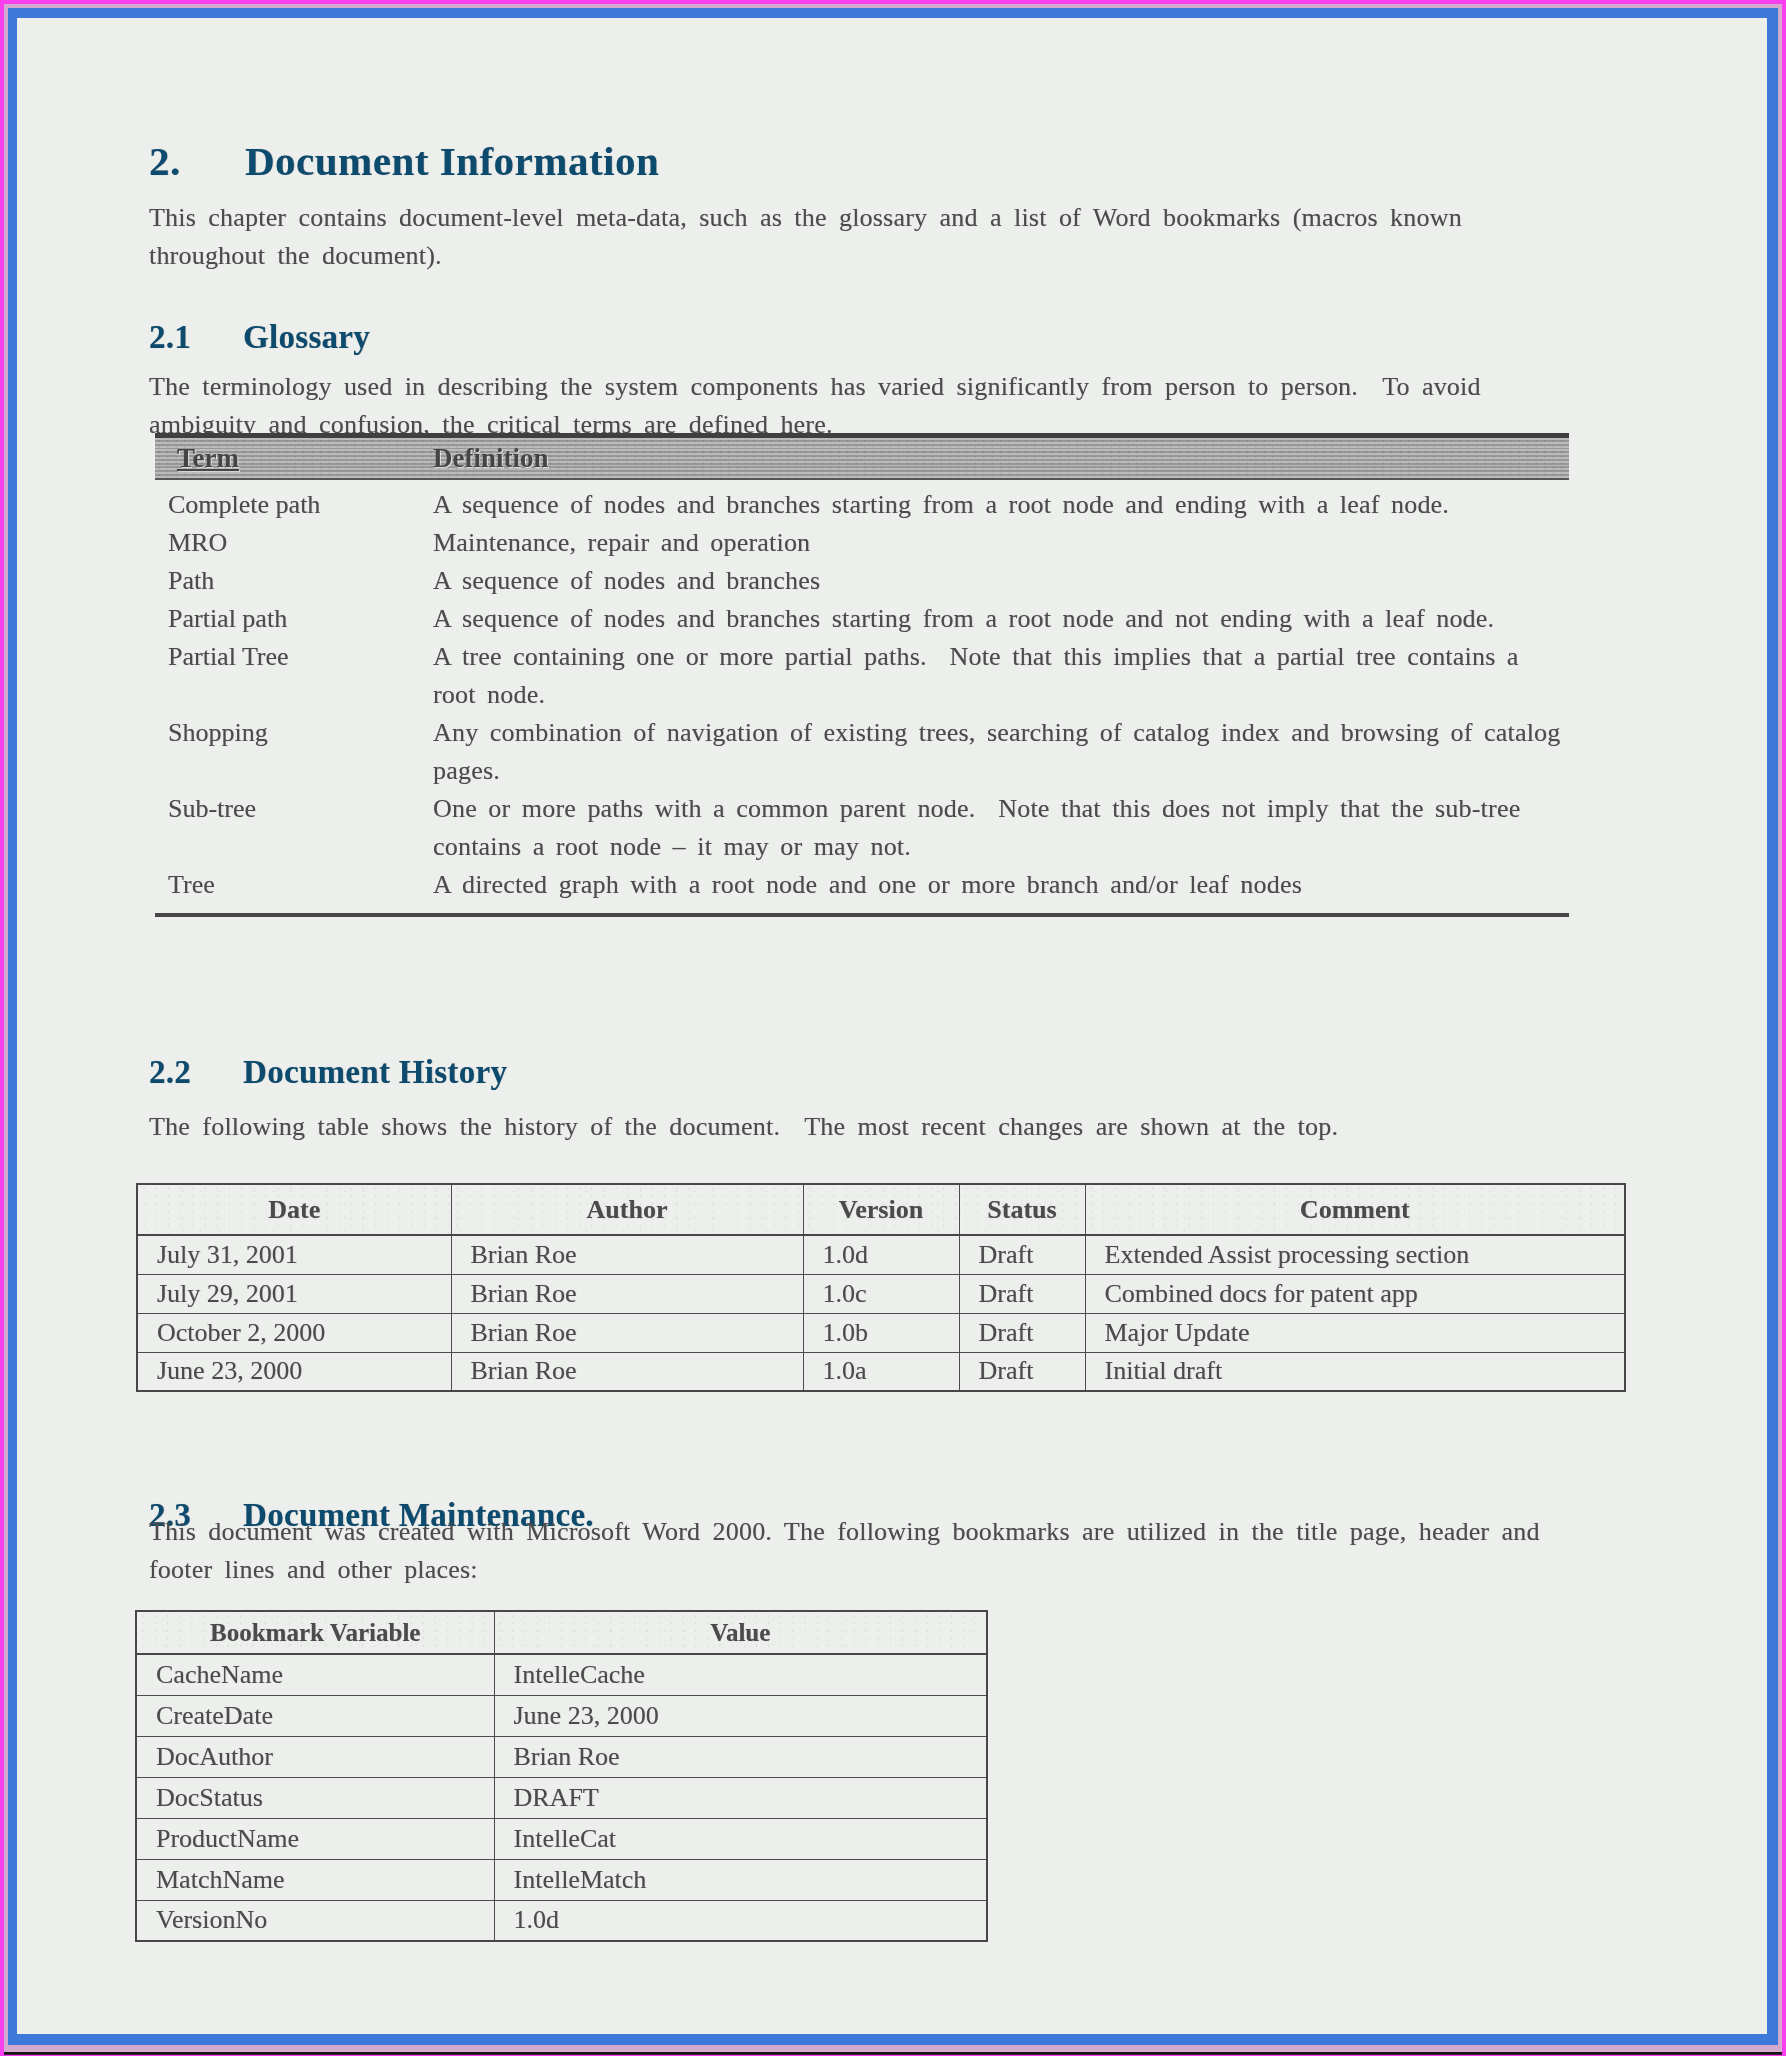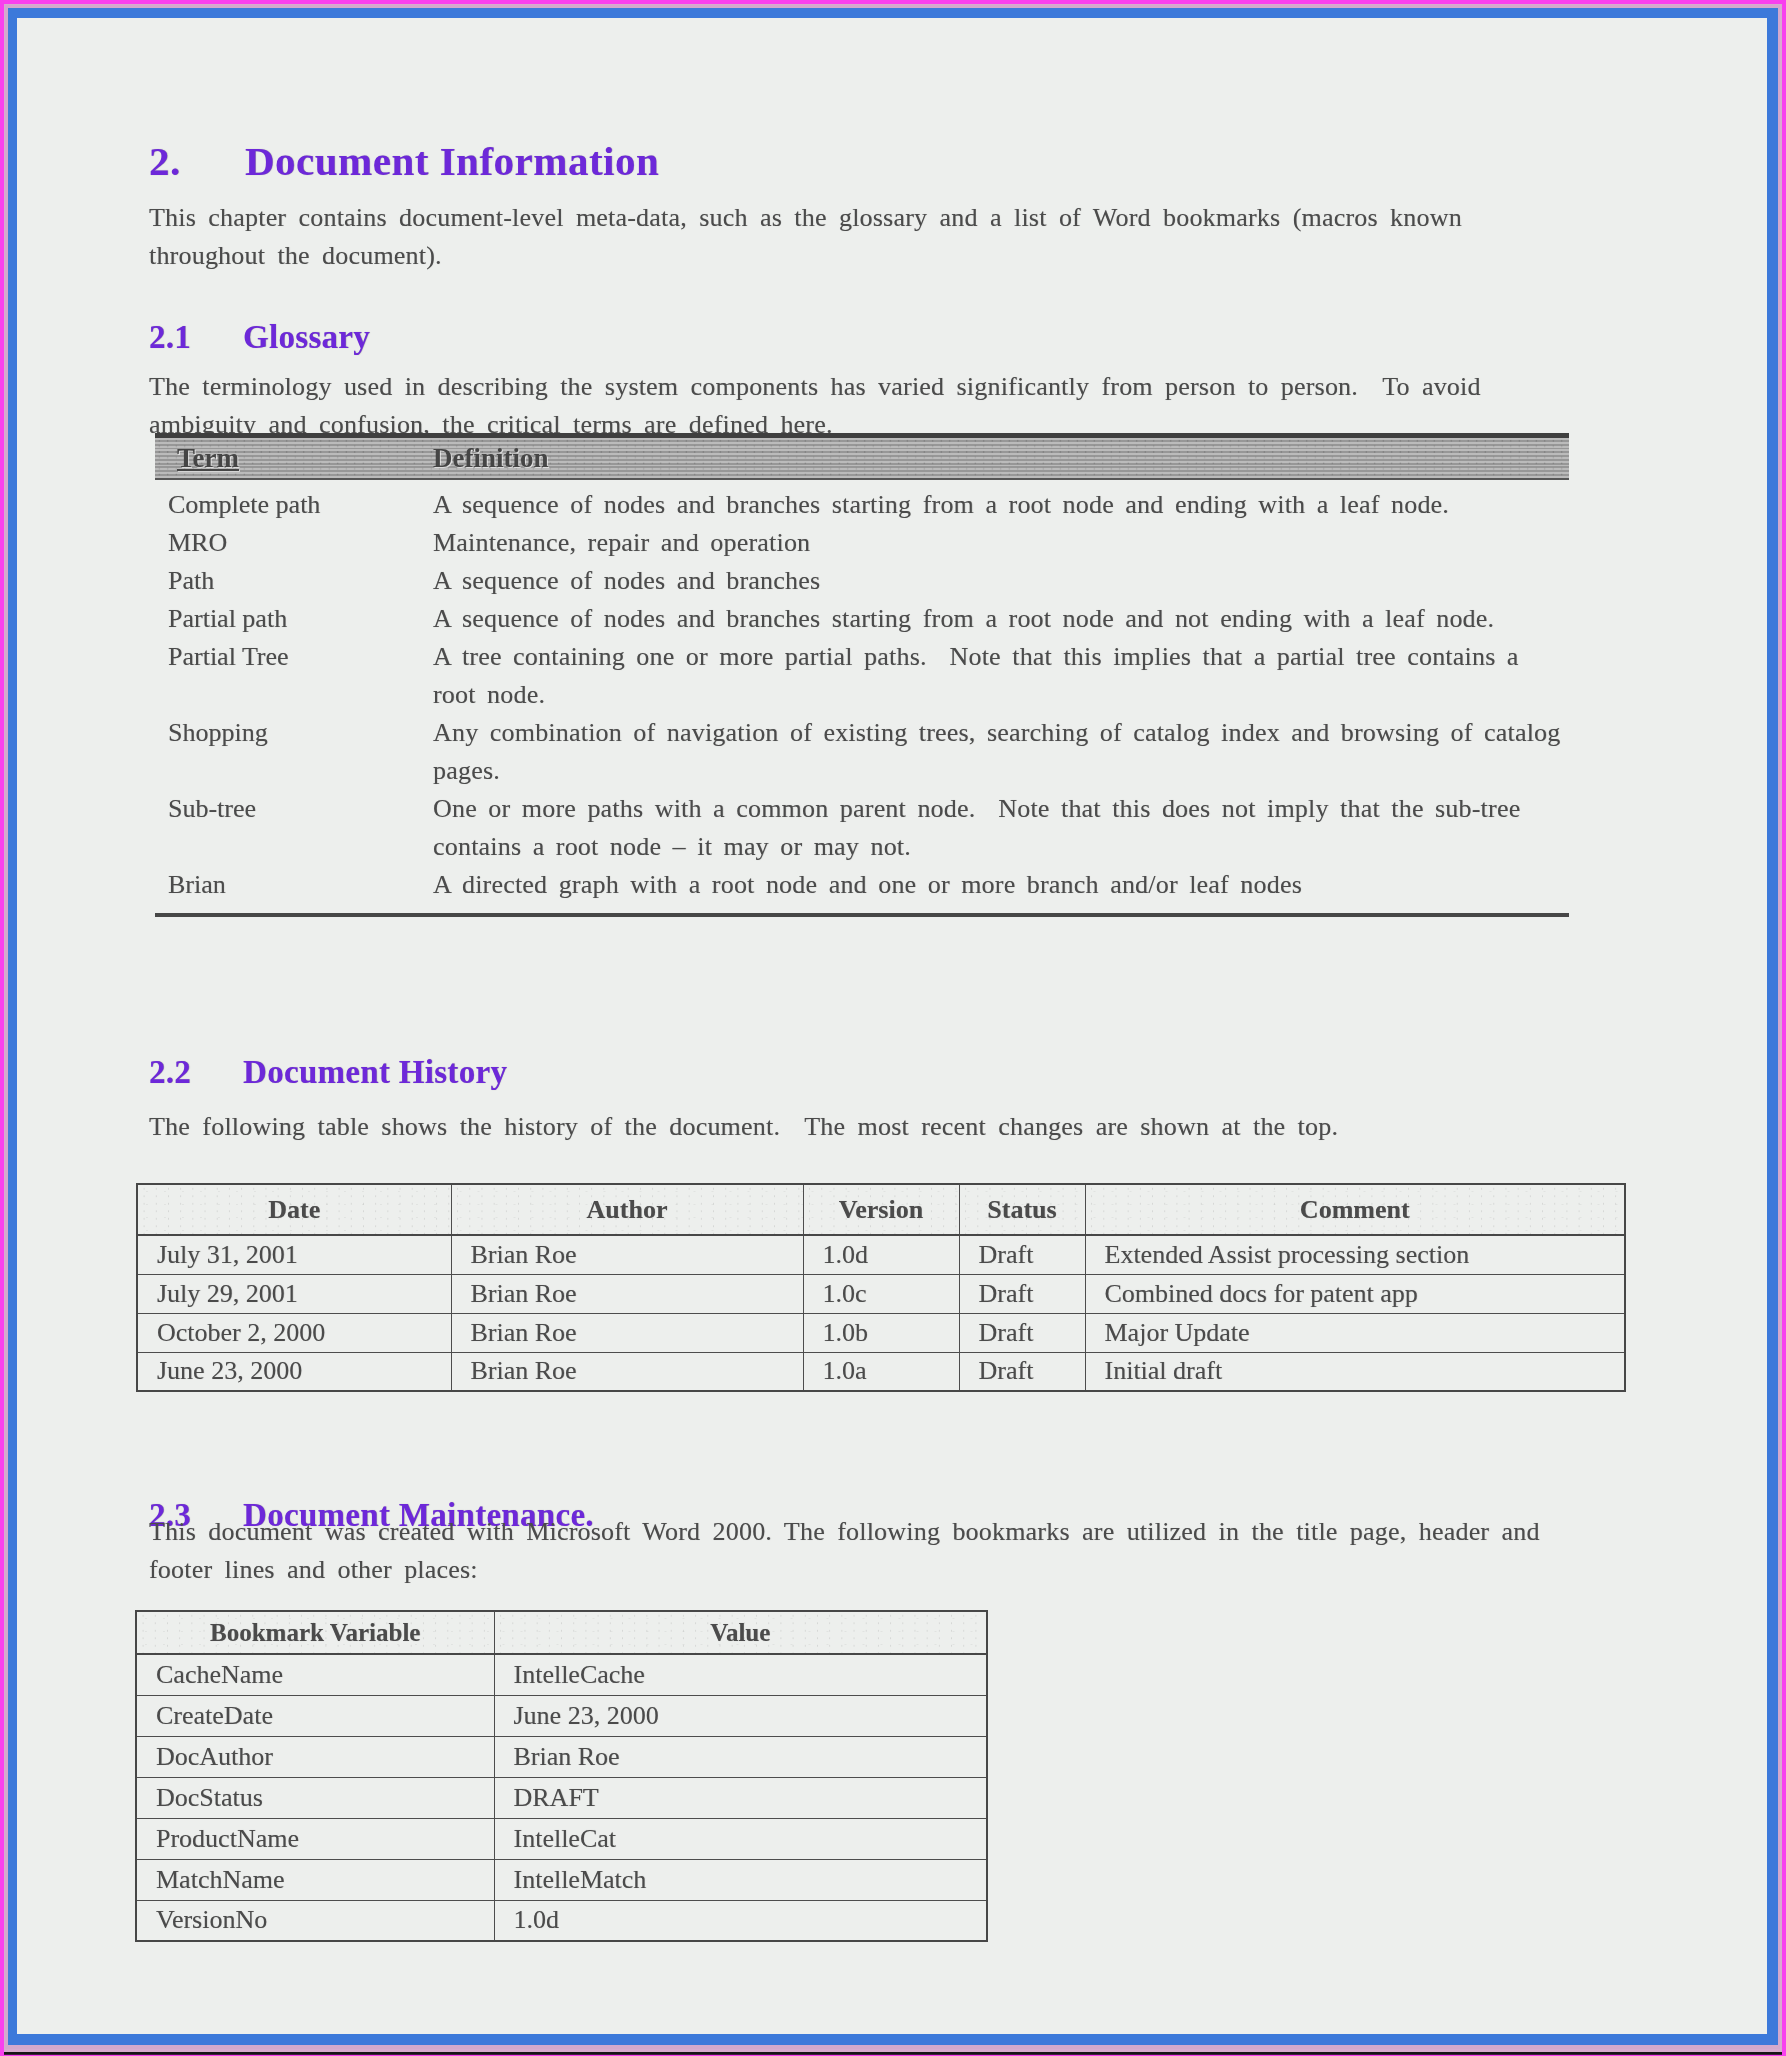--- a/index.html
+++ b/index.html
@@ -13,21 +13,21 @@
   .frame-black{position:absolute;inset:3.8px 3.8px 4.7px 3.8px;background:#d7abcf;box-shadow:0 2.8px 0 0 #161616;}
   .frame-pink{position:absolute;inset:4.7px 5.6px 8.5px 4.7px;background:#d2a9cc;}
   .frame-blue{position:absolute;inset:7.5px 8.5px 12.2px 7.5px;background:#3c79da;}
   .page{position:absolute;inset:18px 19px 22.6px 17px;background:#edefed;}
 
   .content{position:relative;width:100%;height:100%;color:#4b4b4b;}
   .content *{box-sizing:border-box;}
 
   .abs{position:absolute;left:132px;}
 
-  h1,h2{margin:0;font-weight:700;color:#6d28d9;text-shadow:0.4px 0.4px 0.8px rgba(70,70,70,.45);}
+  h1,h2{margin:0;font-weight:700;color:#0c4a6e;text-shadow:0.4px 0.4px 0.8px rgba(70,70,70,.45);}
   h1{font-size:41px;letter-spacing:0.5px;}
   h2{font-size:33px;letter-spacing:0.3px;}
   .secnum-1{display:inline-block;width:96px;}
   .secnum-2{display:inline-block;width:94px;}
 
   p.bodytext{
     margin:0;font-size:26px;line-height:38px;
     letter-spacing:0.2px;word-spacing:5.6px;
     white-space:pre-wrap;
     text-shadow:0.3px 0.3px 0.7px rgba(75,75,75,.4);
@@ -129,21 +129,21 @@
           </div>
           <div class="g-row">
             <div class="g-term">Shopping</div>
             <div class="g-def">Any combination of navigation of existing trees, searching of catalog index and browsing of catalog pages.</div>
           </div>
           <div class="g-row">
             <div class="g-term">Sub-tree</div>
             <div class="g-def">One or more paths with a common parent node.  Note that this does not imply that the sub-tree contains a root node – it may or may not.</div>
           </div>
           <div class="g-row">
-            <div class="g-term">Brian</div>
+            <div class="g-term">Tree</div>
             <div class="g-def">A directed graph with a root node and one or more branch and/or leaf nodes</div>
           </div>
         </div>
       </div>
 
       <h2 class="abs" style="top:1036px;">
         <span class="secnum-2">2.2</span><span>Document History</span>
       </h2>
       <p class="bodytext abs" style="top:1090px;width:1469px;">The following table shows the history of the document.  The most recent changes are shown at the top.</p>
 

